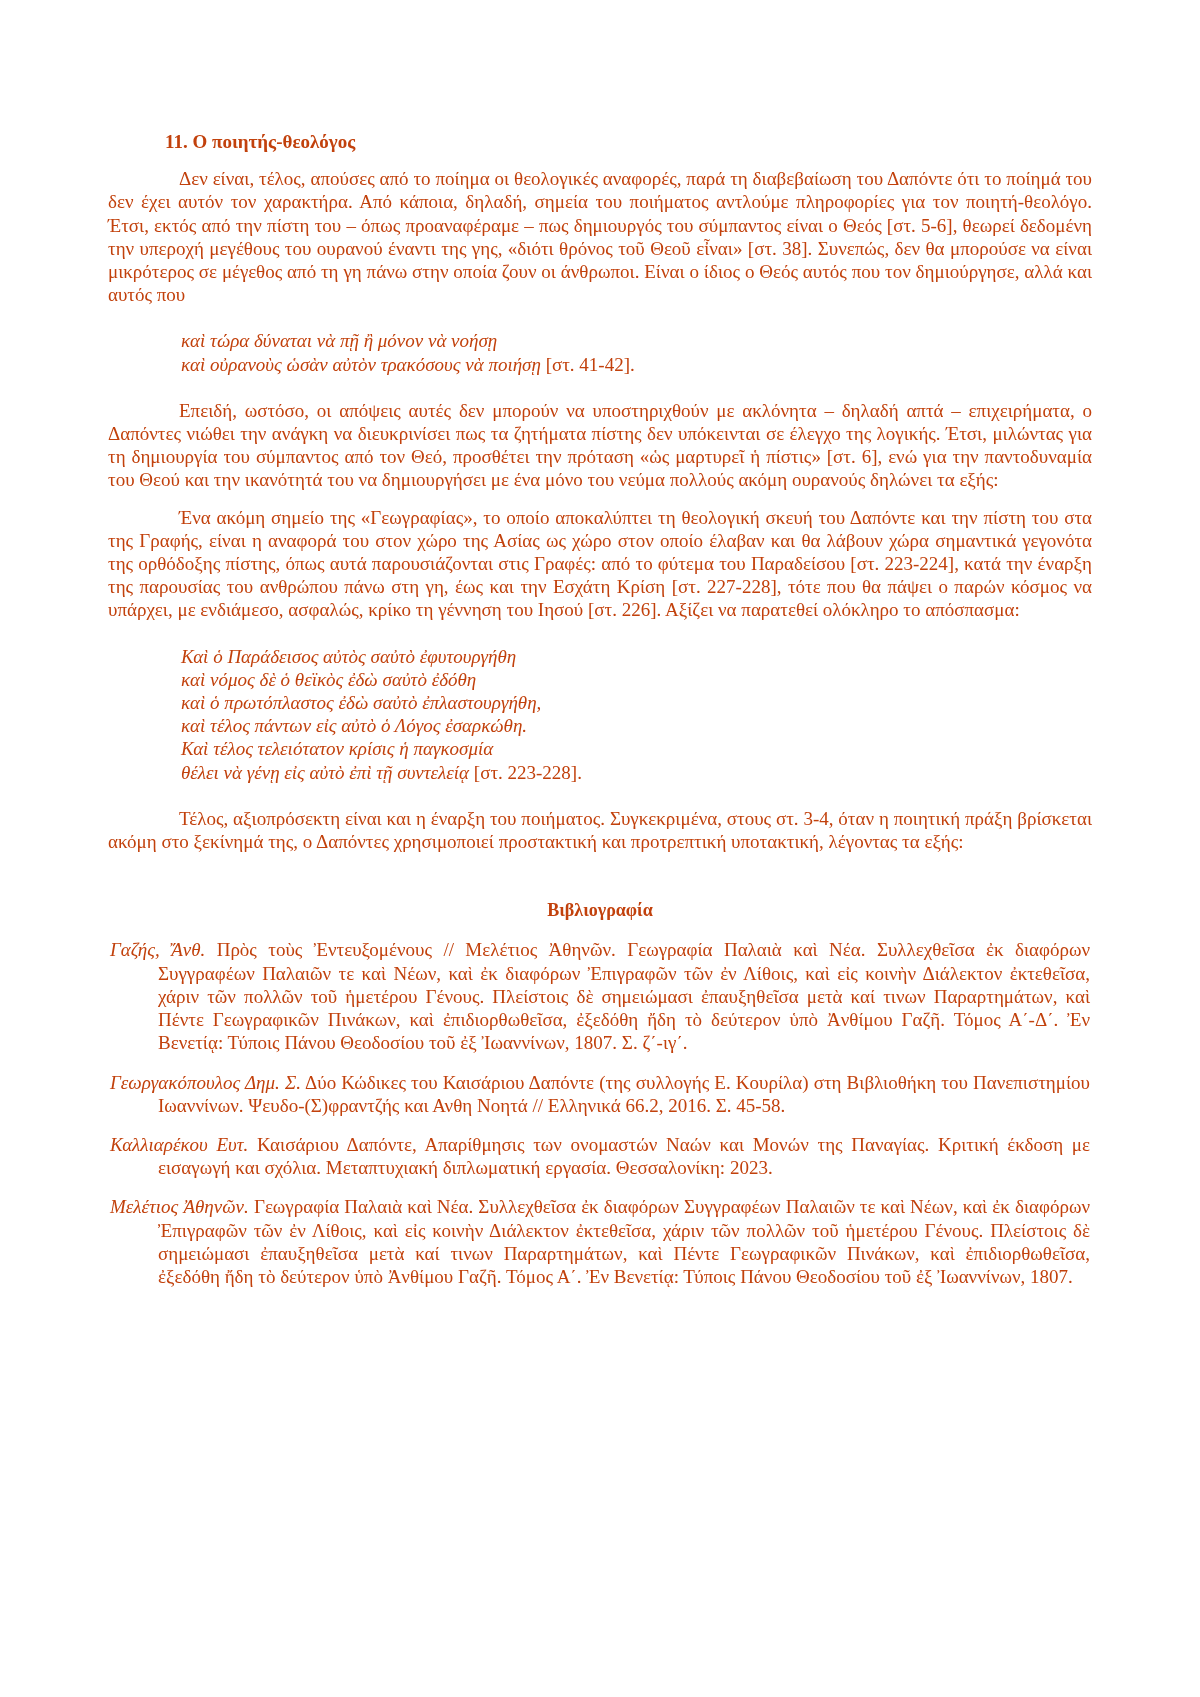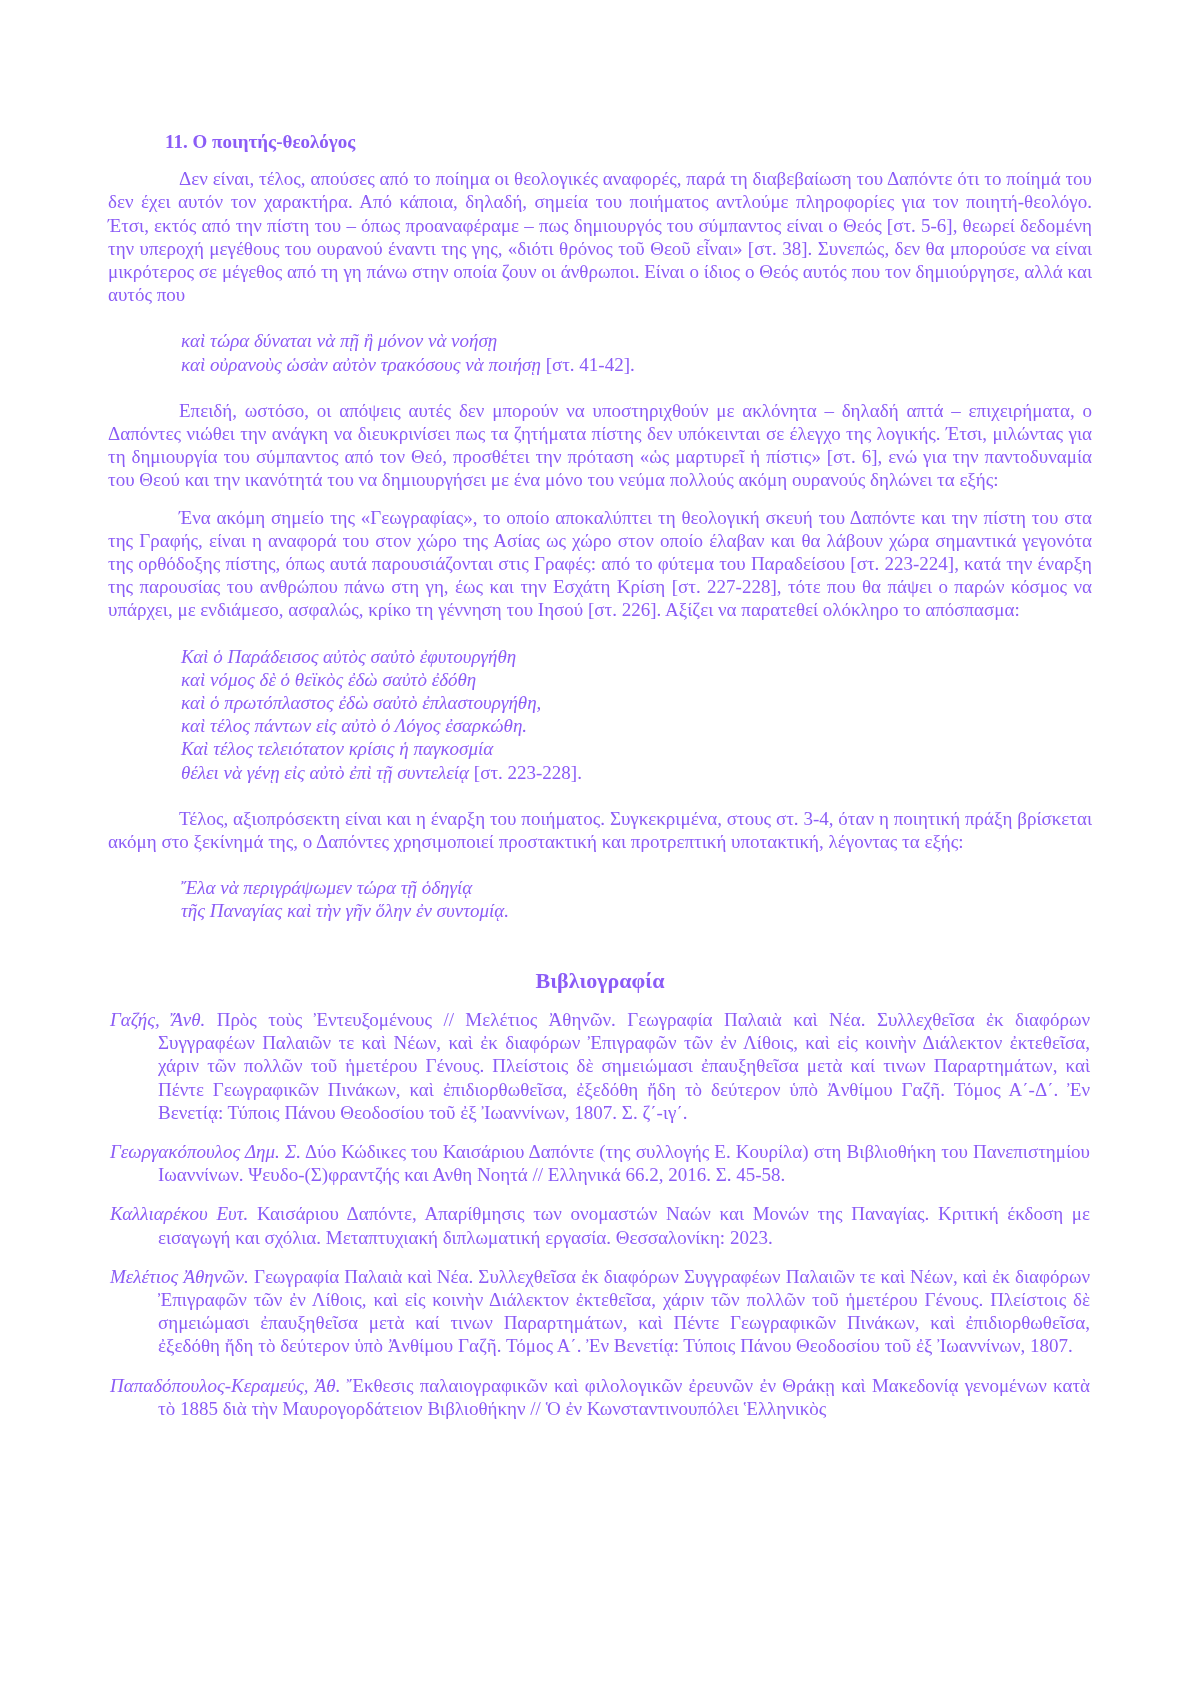--- a/index.html
+++ b/index.html
@@ -8,21 +8,21 @@
     background: #ffffff;
   }
   .page {
     position: relative;
     width: 1200px;
     height: 1697px;
     box-sizing: border-box;
     margin: 0;
     padding: 130px 94px 8px 94px;
     background: #ffffff;
-    color: #8b5cf6;
+    color: #c2410c;
     font-family: "Liberation Serif", "DejaVu Serif", serif;
     font-size: 19px;
     line-height: 23.2px;
     overflow: hidden;
   }
   .section-heading {
     margin: 0;
     font-size: 19px;
     font-weight: bold;
     text-indent: 71px;
@@ -36,21 +36,21 @@
   .quote {
     margin: 23px 0 23px 0;
     padding-left: 71px;
     font-style: italic;
     text-align: left;
   }
   .qline { white-space: normal; margin-left: 16px; }
   .qref { font-style: normal; text-align: center; }
   .bib-heading {
     margin: 46px 0 0 0;
-    font-size: 22px;
+    font-size: 18px;
     font-weight: bold;
     text-align: center;
     line-height: 23.2px;
   }
   .bib-entry {
     margin: 16px;
     padding-left: 48px;
     text-indent: -48px;
     text-align: justify;
   }
@@ -79,31 +79,26 @@
     <div class="qline"><span>Καὶ ὁ Παράδεισος αὐτὸς σαὐτὸ ἐφυτουργήθη</span></div>
     <div class="qline"><span>καὶ νόμος δὲ ὁ θεϊκὸς ἐδὼ σαὐτὸ ἐδόθη</span></div>
     <div class="qline"><span>καὶ ὁ πρωτόπλαστος ἐδὼ σαὐτὸ ἐπλαστουργήθη,</span></div>
     <div class="qline"><span>καὶ τέλος πάντων εἰς αὐτὸ ὁ Λόγος ἐσαρκώθη.</span></div>
     <div class="qline"><span>Καὶ τέλος τελειότατον κρίσις ἡ παγκοσμία</span></div>
     <div class="qline"><span>θέλει νὰ γένῃ εἰς αὐτὸ ἐπὶ τῇ συντελείᾳ</span><span class="qref"> [στ. 223-228].</span></div>
   </blockquote>
 
   <p class="para">Τέλος, αξιοπρόσεκτη είναι και η έναρξη του ποιήματος. Συγκεκριμένα, στους στ. 3-4, όταν η ποιητική πράξη βρίσκεται ακόμη στο ξεκίνημά της, ο Δαπόντες χρησιμοποιεί προστακτική και προτρεπτική υποτακτική, λέγοντας τα εξής:</p>
 
-  <blockquote class="quote">
-    <div class="qline"><span>Ἔλα νὰ περιγράψωμεν τώρα τῇ ὁδηγίᾳ</span></div>
-    <div class="qline"><span>τῆς Παναγίας καὶ τὴν γῆν ὅλην ἐν συντομίᾳ.</span></div>
-  </blockquote>
 
 
   <h3 class="bib-heading">Βιβλιογραφία</h3>
 
   <p class="bib-entry"><i class="bib-author">Γαζής, Ἄνθ.</i><span> Πρὸς τοὺς Ἐντευξομένους // Μελέτιος Ἀθηνῶν. Γεωγραφία Παλαιὰ καὶ Νέα. Συλλεχθεῖσα ἐκ διαφόρων Συγγραφέων Παλαιῶν τε καὶ Νέων, καὶ ἐκ διαφόρων Ἐπιγραφῶν τῶν ἐν Λίθοις, καὶ εἰς κοινὴν Διάλεκτον ἐκτεθεῖσα, χάριν τῶν πολλῶν τοῦ ἡμετέρου Γένους. Πλείστοις δὲ σημειώμασι ἐπαυξηθεῖσα μετὰ καί τινων Παραρτημάτων, καὶ Πέντε Γεωγραφικῶν Πινάκων, καὶ ἐπιδιορθωθεῖσα, ἐξεδόθη ἤδη τὸ δεύτερον ὑπὸ Ἀνθίμου Γαζῆ. Τόμος Α΄-Δ΄. Ἐν Βενετίᾳ: Τύποις Πάνου Θεοδοσίου τοῦ ἐξ Ἰωαννίνων, 1807. Σ. ζ΄-ιγ΄.</span></p>
 
   <p class="bib-entry"><i class="bib-author">Γεωργακόπουλος Δημ. Σ.</i><span> Δύο Κώδικες του Καισάριου Δαπόντε (της συλλογής Ε. Κουρίλα) στη Βιβλιοθήκη του Πανεπιστημίου Ιωαννίνων. Ψευδο-(Σ)φραντζής και Ανθη Νοητά // Ελληνικά 66.2, 2016. Σ. 45-58.</span></p>
 
   <p class="bib-entry"><i class="bib-author">Καλλιαρέκου Ευτ.</i><span> Καισάριου Δαπόντε, Απαρίθμησις των ονομαστών Ναών και Μονών της Παναγίας. Κριτική έκδοση με εισαγωγή και σχόλια. Μεταπτυχιακή διπλωματική εργασία. Θεσσαλονίκη: 2023.</span></p>
 
   <p class="bib-entry"><i class="bib-author">Μελέτιος Ἀθηνῶν.</i><span> Γεωγραφία Παλαιὰ καὶ Νέα. Συλλεχθεῖσα ἐκ διαφόρων Συγγραφέων Παλαιῶν τε καὶ Νέων, καὶ ἐκ διαφόρων Ἐπιγραφῶν τῶν ἐν Λίθοις, καὶ εἰς κοινὴν Διάλεκτον ἐκτεθεῖσα, χάριν τῶν πολλῶν τοῦ ἡμετέρου Γένους. Πλείστοις δὲ σημειώμασι ἐπαυξηθεῖσα μετὰ καί τινων Παραρτημάτων, καὶ Πέντε Γεωγραφικῶν Πινάκων, καὶ ἐπιδιορθωθεῖσα, ἐξεδόθη ἤδη τὸ δεύτερον ὑπὸ Ἀνθίμου Γαζῆ. Τόμος Α΄. Ἐν Βενετίᾳ: Τύποις Πάνου Θεοδοσίου τοῦ ἐξ Ἰωαννίνων, 1807.</span></p>
 
-  <p class="bib-entry"><i class="bib-author">Παπαδόπουλος-Κεραμεύς, Ἀθ.</i><span> Ἔκθεσις παλαιογραφικῶν καὶ φιλολογικῶν ἐρευνῶν ἐν Θράκῃ καὶ Μακεδονίᾳ γενομένων κατὰ τὸ 1885 διὰ τὴν Μαυρογορδάτειον Βιβλιοθήκην // Ὁ ἐν Κωνσταντινουπόλει Ἑλληνικὸς</span></p>
 
 </main>
 
 </body></html>

